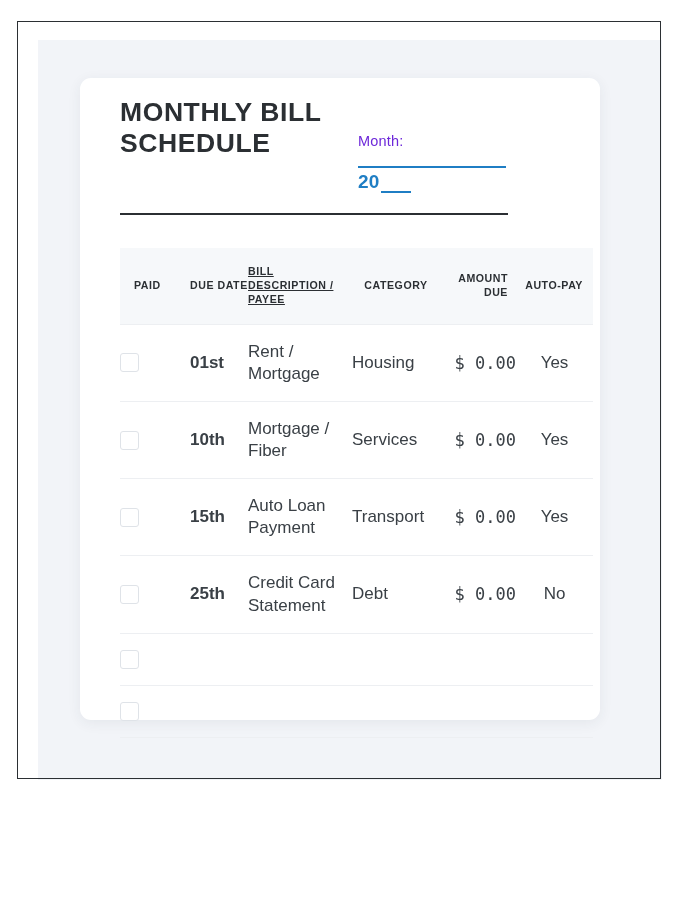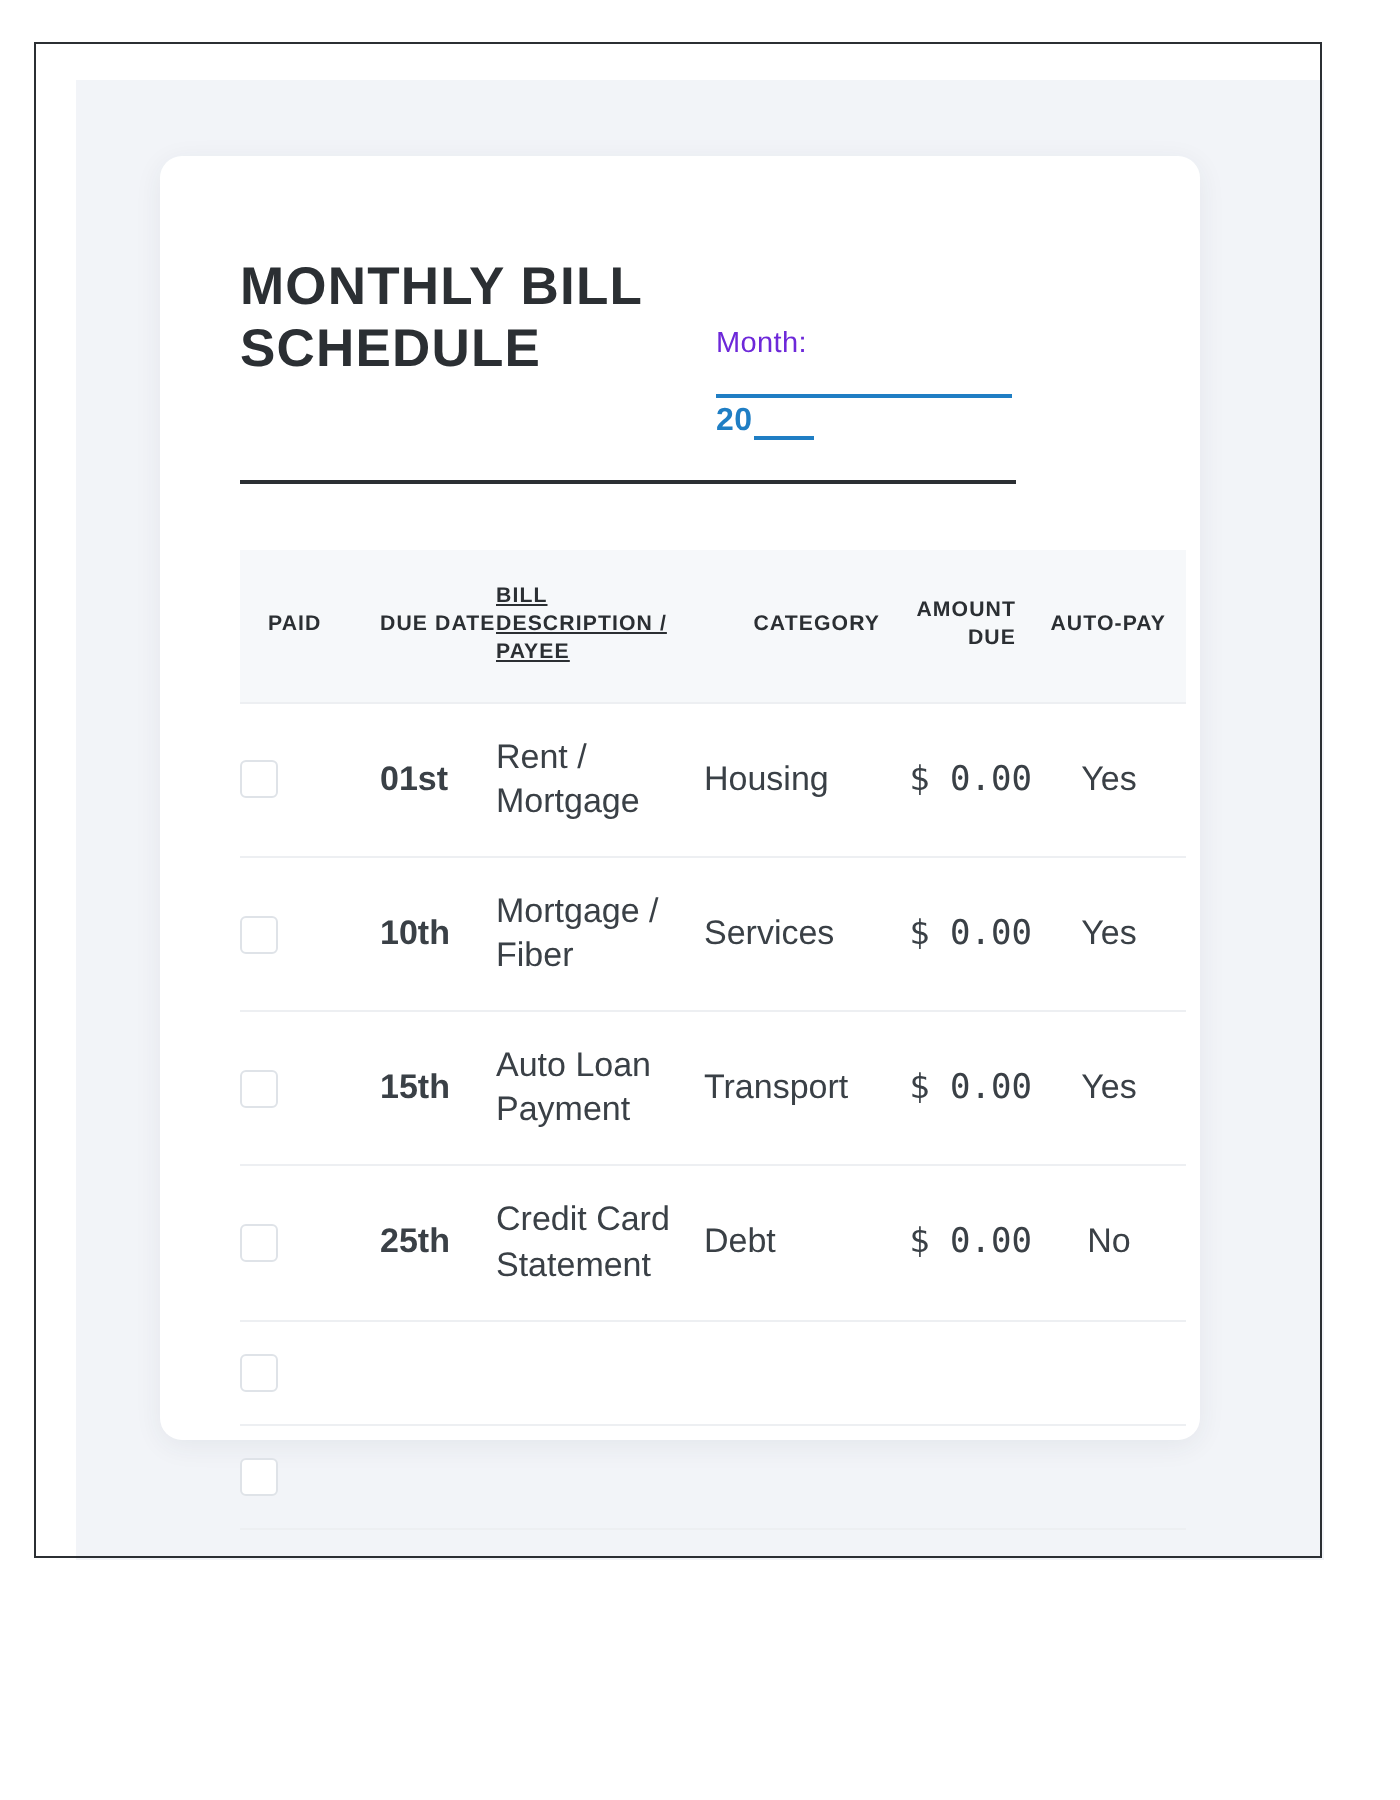--- a/index.html
+++ b/index.html
@@ -51,21 +51,21 @@
     background: #ffffff;
     border-radius: 11px;
     box-shadow: 0 3px 14px rgba(40, 50, 70, 0.07);
     z-index: 1;
   }
 
   
   #sheet-content {
     position: absolute;
     left: 80px;
-    top: 92px;
+    top: 61px;
     width: 468px;
     z-index: 2;
   }
 
   .sheet-inner {
     padding: 0 40px;
   }
 
   
   .doc-header {
@@ -99,21 +99,21 @@
     margin-top: 31px;
   }
   .month-rule {
     margin-top: 16px;
     border-bottom: 2.2px solid #1f7ec4;
     width: 148px;
   }
   .year-line {
     margin-top: 3px;
     color: #1f7ec4;
-    font-size: 16px;
+    font-size: 19px;
     font-weight: bold;
     letter-spacing: 0.2px;
     display: flex;
     align-items: flex-end;
   }
   .year-blank {
     display: inline-block;
     width: 30px;
     border-bottom: 2.2px solid #1f7ec4;
     margin-left: 1px;
@@ -143,21 +143,21 @@
     color: #2b2f33;
     text-transform: uppercase;
     padding: 17px 0 17px 0;
     vertical-align: middle;
     line-height: 1.32;
   }
 
   .col-paid     { width: 56px;  text-align: left;   padding-left: 14px !important; }
   .col-due      { width: 58px;  text-align: left; }
   .col-desc     { width: 104px; text-align: left; text-decoration: underline; }
-  .col-category { width: 88px;  text-align: right; }
+  .col-category { width: 88px;  text-align: center; }
   .col-amount   { width: 68px;  text-align: right; padding-right: 8px !important; }
   .col-auto     { width: 67px;  text-align: right; padding-right: 10px !important; }
 
   .bill-table tbody td {
     border-top: 1px solid #edeff2;
     padding: 16px 0;
     vertical-align: middle;
     font-size: 17px;
     color: #3a4046;
     line-height: 1.3;

